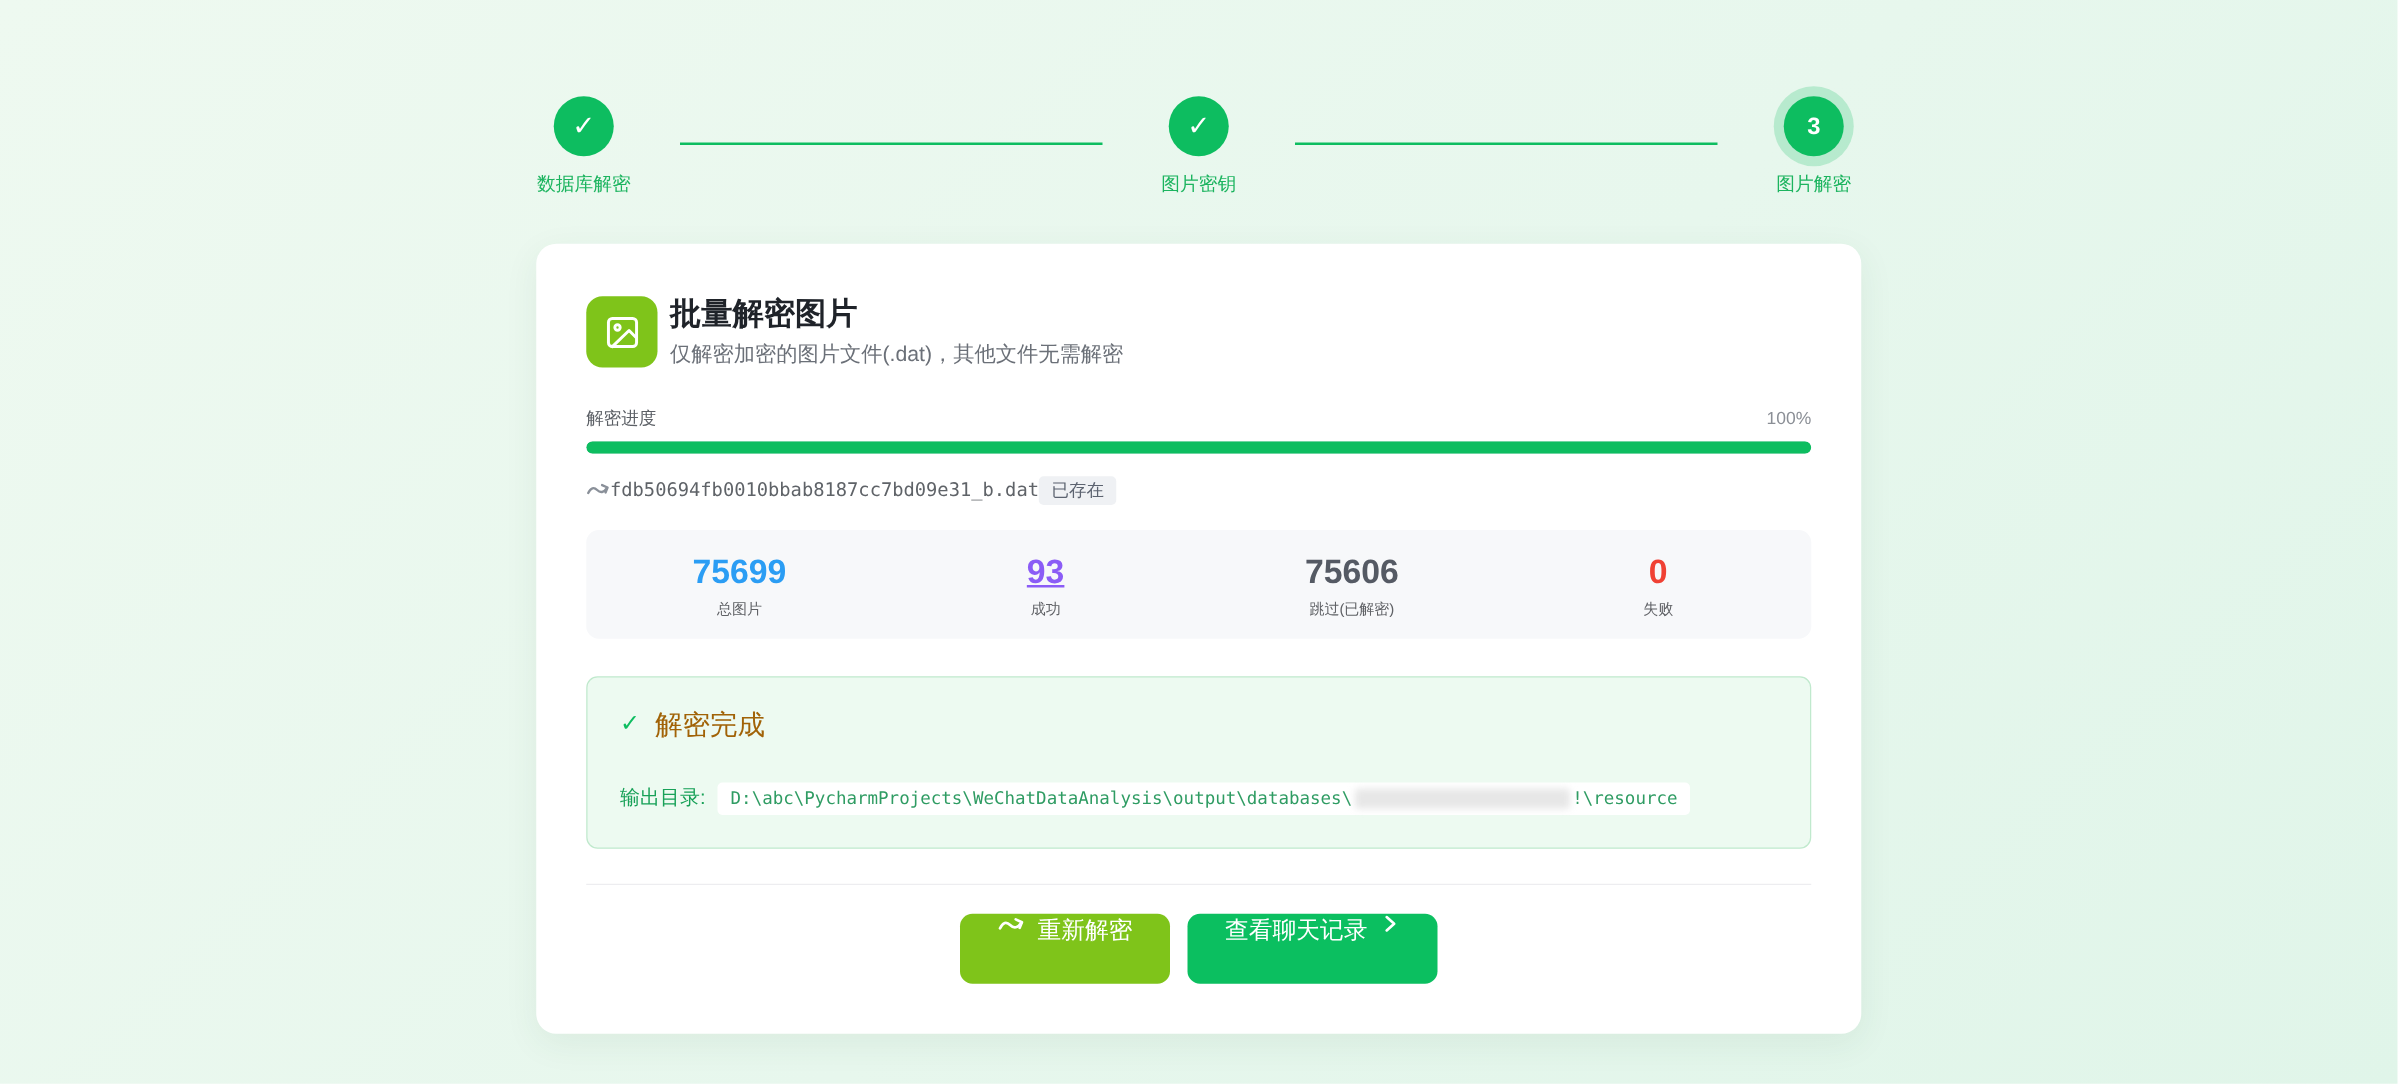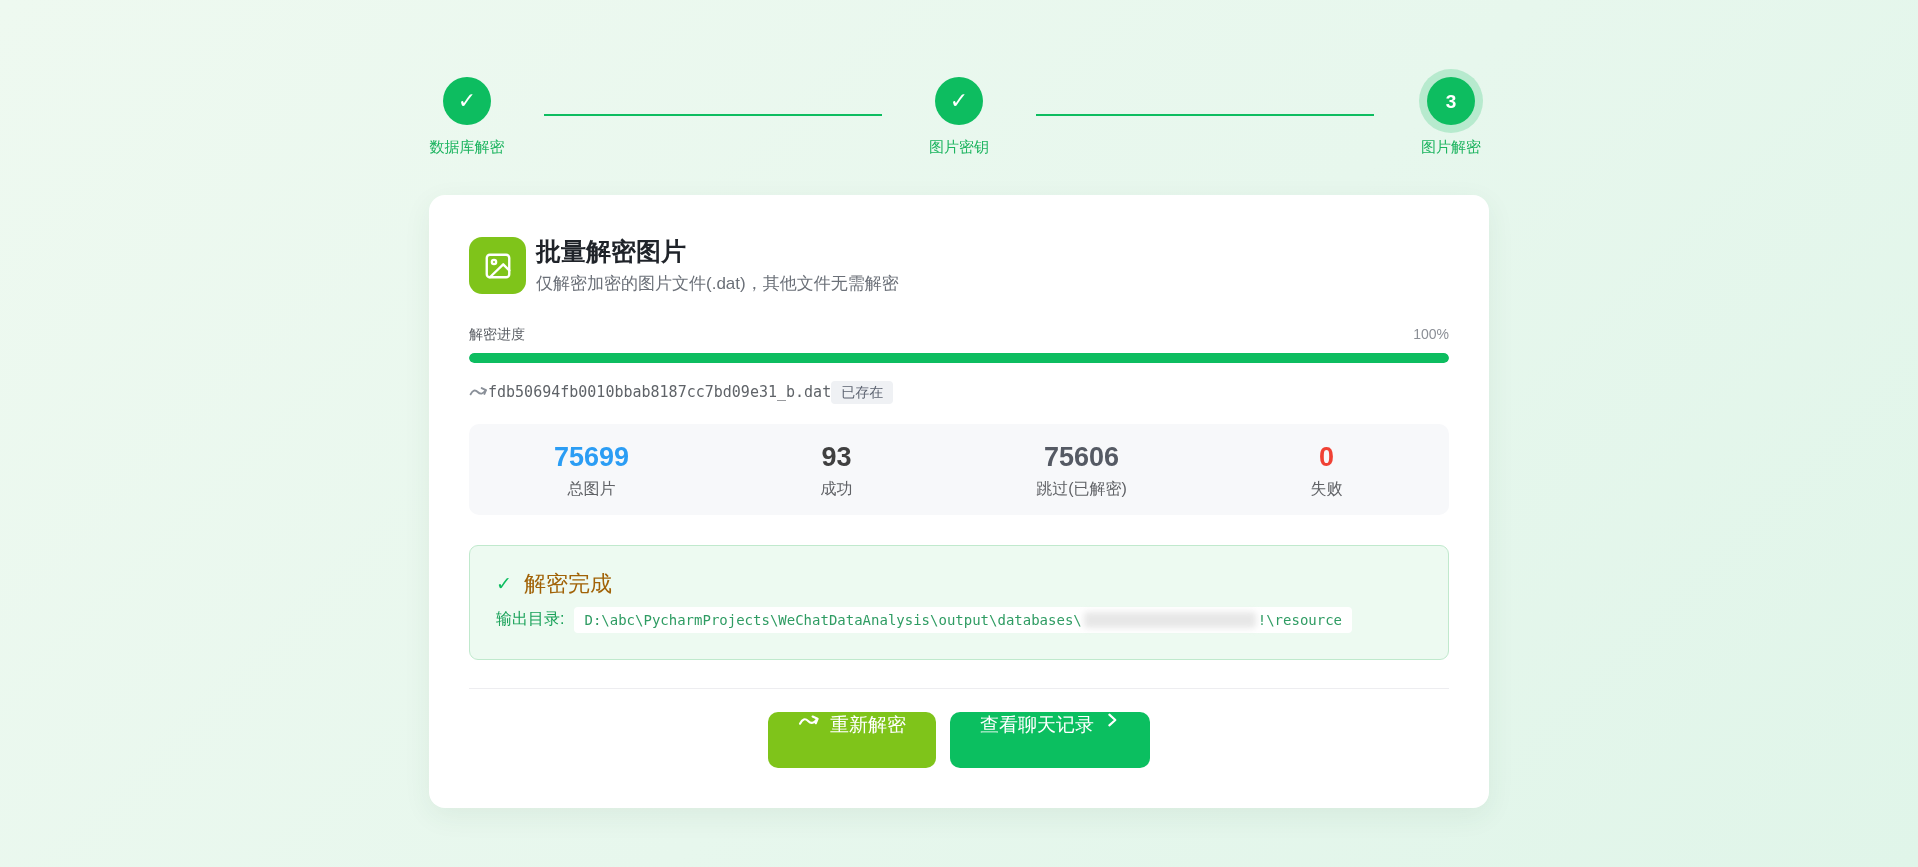--- a/index.html
+++ b/index.html
@@ -103,34 +103,34 @@
   
   .stats-panel {
     margin-top: 20px;
     background: #f7f8fa;
     border-radius: 10px;
     display: flex;
     padding: 17px 0 15px;
   }
   .stat { flex: 1; text-align: center; }
   .stat-value { font-size: 27px; font-weight: bold; line-height: 1.2; }
-  .stat-label { font-size: 16px; color: #606266; margin-top: 5px; }
+  .stat-label { font-size: 12px; color: #606266; margin-top: 5px; }
 
   
   .result-box {
     margin-top: 30px;
     background: #edfaf1;
     border: 1px solid #c0e9cd;
     border-radius: 9px;
     padding: 23px 26px 26px;
   }
   .result-status { display: flex; align-items: center; gap: 12px; }
   .result-check { color: #0dbd60; font-size: 19px; font-weight: bold; line-height: 1; }
   .result-status-text { font-size: 22px; color: #a16207; }
-  .result-path-row { margin-top: 8px; display: flex; align-items: center; gap: 10px; }
+  .result-path-row { margin-top: 31px; display: flex; align-items: center; gap: 10px; }
   .result-path-label { font-size: 16px; color: #18a158; white-space: nowrap; }
   .path-chip {
     background: #ffffff;
     border-radius: 4px;
     padding: 5px 10px;
     font-family: "DejaVu Sans Mono", "Liberation Mono", monospace;
     font-size: 14px;
     color: #2f9c63;
     display: flex;
     align-items: center;
@@ -225,21 +225,21 @@
     <span class="file-name">fdb50694fb0010bbab8187cc7bd09e31_b.dat</span>
     <span class="file-badge">已存在</span>
   </div>
 
   <div class="stats-panel">
     <div class="stat">
       <div class="stat-value" style="color: rgb(43, 157, 244);">75699</div>
       <div class="stat-label">总图片</div>
     </div>
     <div class="stat">
-      <div class="stat-value" style="color: #404040;">93</div>
+      <div class="stat-value" style="color: #8b5cf6; text-decoration: underline;">93</div>
       <div class="stat-label">成功</div>
     </div>
     <div class="stat">
       <div class="stat-value" style="color: rgb(85, 90, 100);">75606</div>
       <div class="stat-label">跳过(已解密)</div>
     </div>
     <div class="stat">
       <div class="stat-value" style="color: rgb(240, 65, 52);">0</div>
       <div class="stat-label">失败</div>
     </div>

